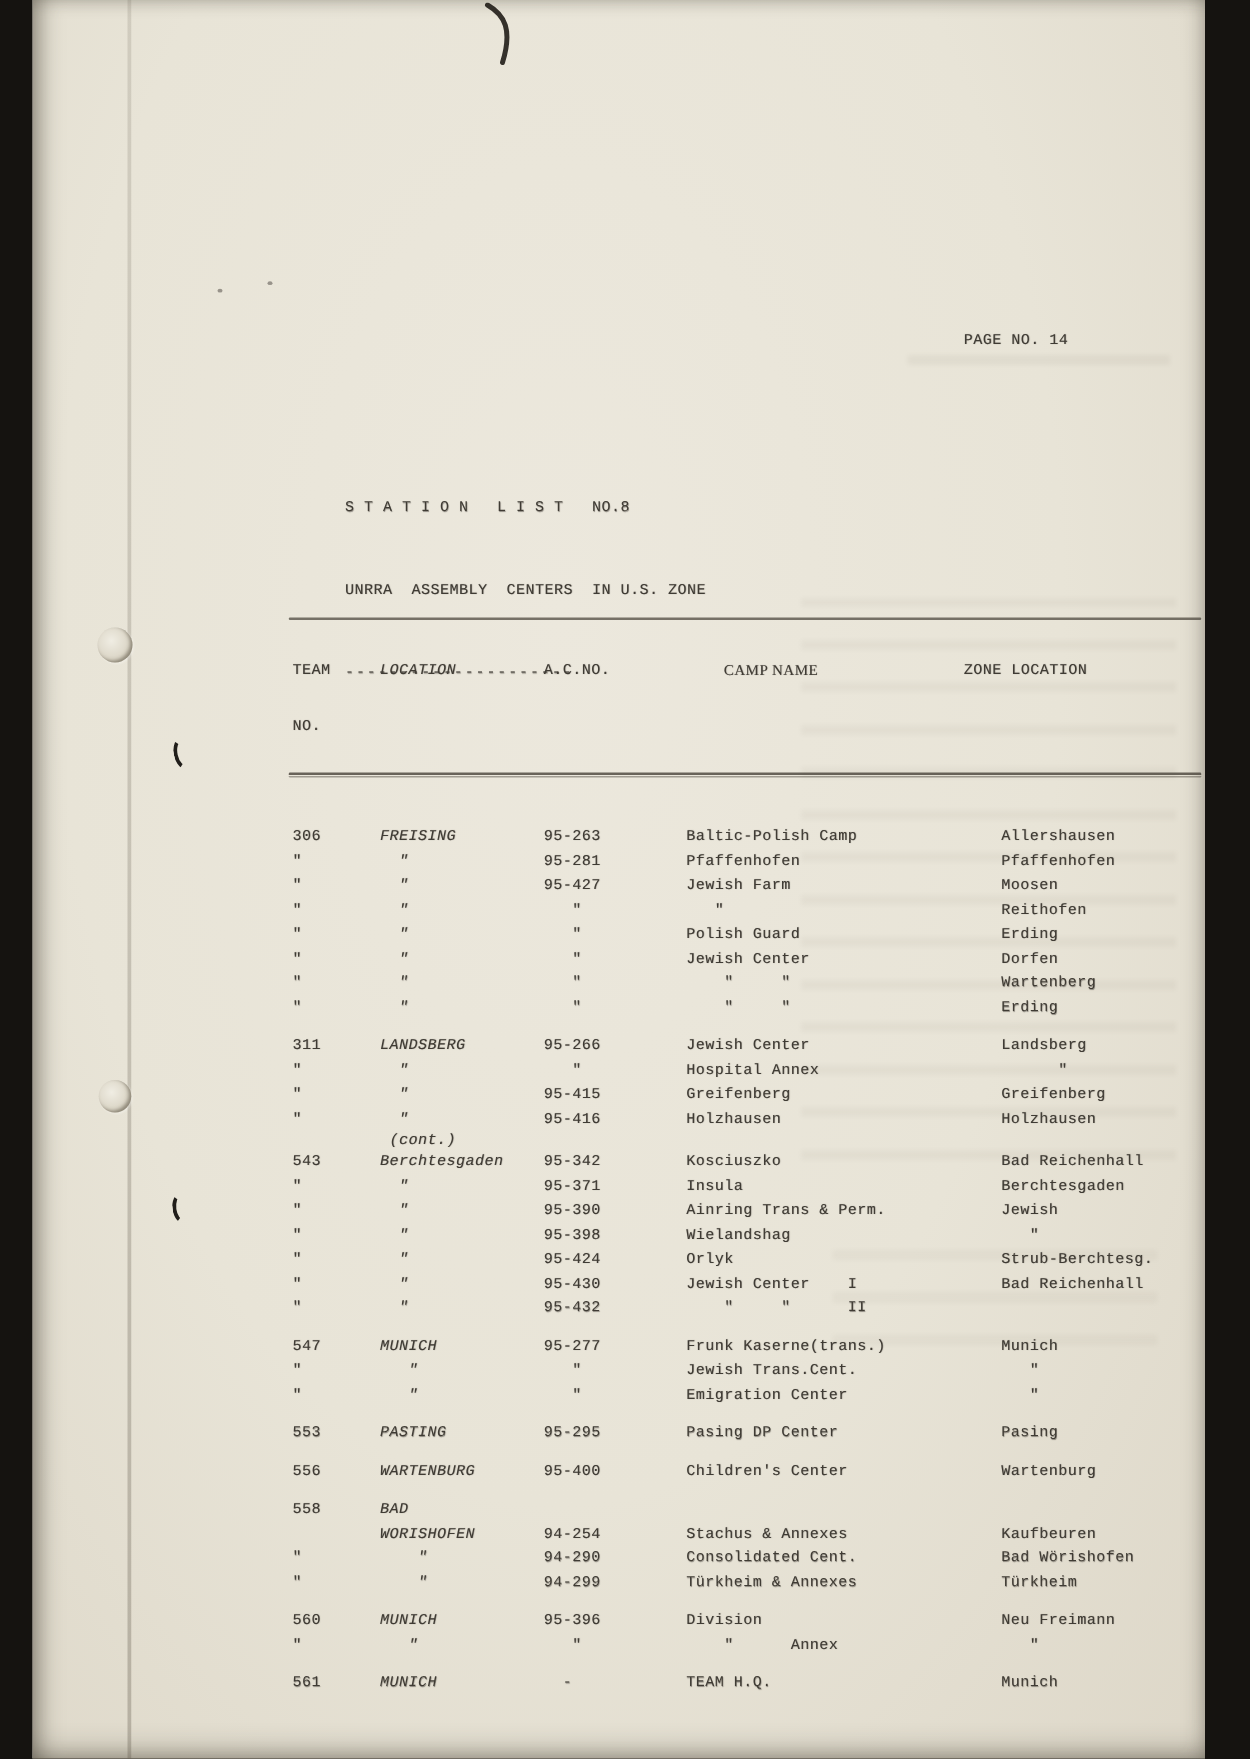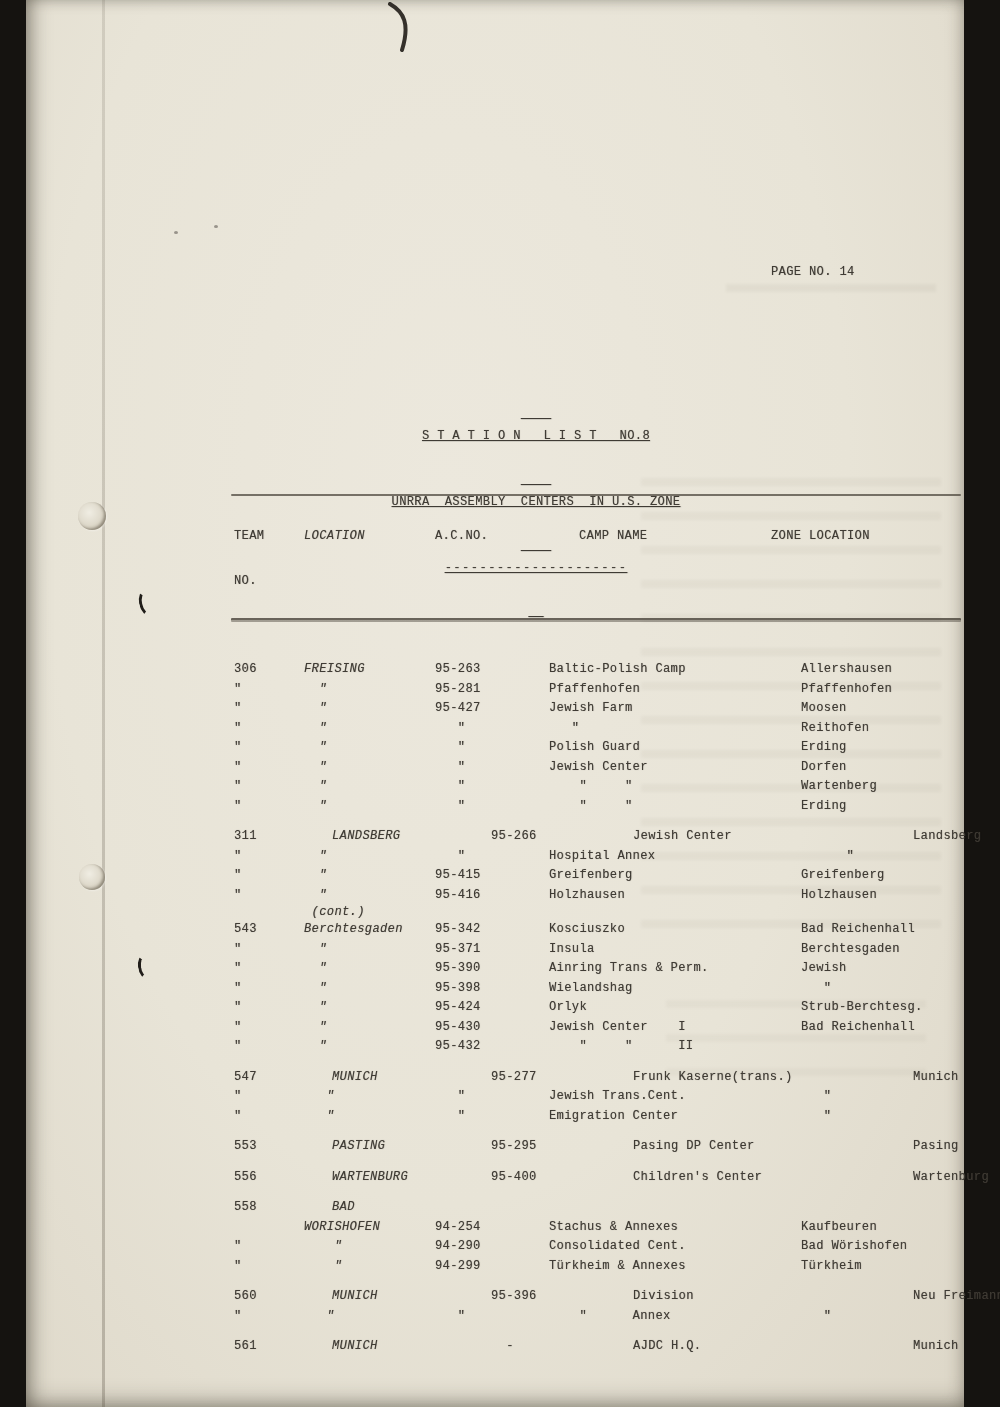--- a/index.html
+++ b/index.html
@@ -28,41 +28,41 @@
   }
   .typed {
     color: #3f3b34;
     font-size: 12px;
     letter-spacing: 0.4px;
     white-space: pre;
     text-shadow: 0.3px 0.3px 0.7px rgba(63,59,53,0.55);
   }
   .doc-header { position: absolute; left: 210px; top: 261px; line-height: 22px; }
   .page-no    { position: absolute; left: 745px; top: 261px; line-height: 22px; }
-  .doc-title  { position: absolute; left: 250px; top: 381px; width: 520px; text-align: center; line-height: 22px; text-decoration: underline; }
+  .doc-title  { position: absolute; left: 250px; top: 351px; width: 520px; text-align: left; line-height: 22px; }
   .dashes     { letter-spacing: 1.5px; }
 
   .station-table { position: absolute; left: 205px; top: 466px; width: 730px; }
   .rule { height: 2px; background: rgba(72,66,57,0.72); border-radius: 1px; }
   .rule-mid {
     height: 4px; background: linear-gradient(rgba(72,66,57,0.8) 0 1.8px,
       transparent 1.8px 2.5px, rgba(72,66,57,0.45) 2.5px 4px);
   }
   .thead { display: flex; padding-top: 3px; line-height: 18px; }
   .thead2 { line-height: 17px; padding-left: 3px; }
   .rows { padding-top: 10px; }
-  .row { display: flex; height: 19.5px; line-height: 19.5px; }
-  .row.gap { margin-top: 11px; gap: 28px; }
+  .row { display: flex; height: 19.5px; line-height: 19.5px; justify-content: center; }
+  .row.gap { margin-top: 11px; }
   .row.tight { height: 15px; line-height: 15px; }
   .c-team { width: 73px;  flex: 0 0 73px;  padding-left: 3px; }
   .c-loc  { width: 127px; flex: 0 0 127px; font-style: italic; }
   .c-ac   { width: 112px; flex: 0 0 112px; padding-left: 4px; }
   .c-camp { width: 248px; flex: 0 0 248px; padding-left: 6px; }
   .c-cl   { flex: 1 1 auto; padding-left: 10px; }
-  .thead .c-camp { padding-left: 36px; }
+  .thead .c-camp { padding-left: 36px; font-family: Liberation Serif, serif; }
   .thead .c-cl   { margin-left: -20px; padding-left: 0; }
   span[class^="c-"] { white-space: pre; overflow: visible; }
 
   .hole {
     position: absolute; border-radius: 50%;
     background: radial-gradient(circle at 40% 38%, #f0ede3, #d7d1c1 72%);
     box-shadow: inset -2px -1.5px 3px rgba(84,76,62,0.55), 1px 1px 2px rgba(255,255,255,0.35);
   }
   .hole-1 { left: 52px; top: 502px; width: 28px; height: 28px; }
   .hole-2 { left: 53px; top: 864px; width: 26px; height: 26px; }
@@ -303,21 +303,21 @@
   </div><div class="row">
     <span class="c-team">"</span>
     <span class="c-loc">   "</span>
     <span class="c-ac">   "</span>
     <span class="c-camp">    "      Annex</span>
     <span class="c-cl">   "</span>
   </div><div class="row gap">
     <span class="c-team">561</span>
     <span class="c-loc">MUNICH</span>
     <span class="c-ac">  -</span>
-    <span class="c-camp">AJDC H.Q.</span>
+    <span class="c-camp">TEAM H.Q.</span>
     <span class="c-cl">Munich</span>
   </div></div>
   </div>
 
   <div class="hole hole-1"></div>
   <div class="hole hole-2"></div>
   <div class="crescent crescent-1"></div>
   <div class="crescent crescent-2"></div>
   <div class="speck speck-1"></div>
   <div class="speck speck-2"></div>

